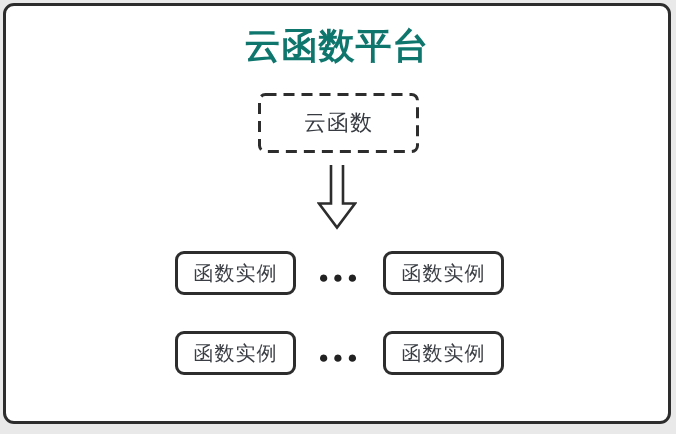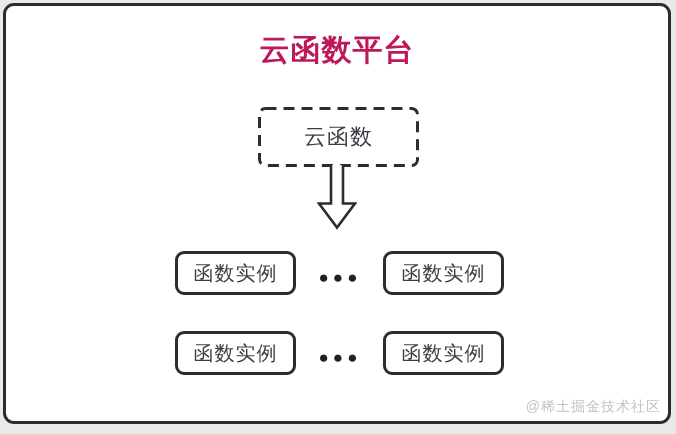--- a/index.html
+++ b/index.html
@@ -19,31 +19,31 @@
     height: 421px;
     box-sizing: border-box;
     background: #ffffff;
     border: 3px solid #2d2d2d;
     border-radius: 11px;
   }
   .title {
     position: absolute;
     left: 0;
     right: 0;
-    top: 24px;
+    top: 16px;
     text-align: center;
-    font-size: 30px;
+    font-size: 36px;
     font-weight: 700;
     letter-spacing: 1px;
-    color: #be185d;
+    color: #0f766e;
   }
   .cloud-node {
     position: absolute;
     left: 252px;
-    top: 101px;
+    top: 87px;
     width: 161px;
     height: 60px;
     display: flex;
     align-items: center;
     justify-content: center;
   }
   .cloud-node svg {
     position: absolute;
     left: 0;
     top: 0;
@@ -131,15 +131,14 @@
   </div>
 
   <div class="inst-node r2c1">
     <span>函数实例</span>
   </div>
   <div class="dots dots2">●●●</div>
   <div class="inst-node r2c2">
     <span>函数实例</span>
   </div>
 
-  <div class="watermark">@稀土掘金技术社区</div>
 
 </div>
 
 </body></html>

